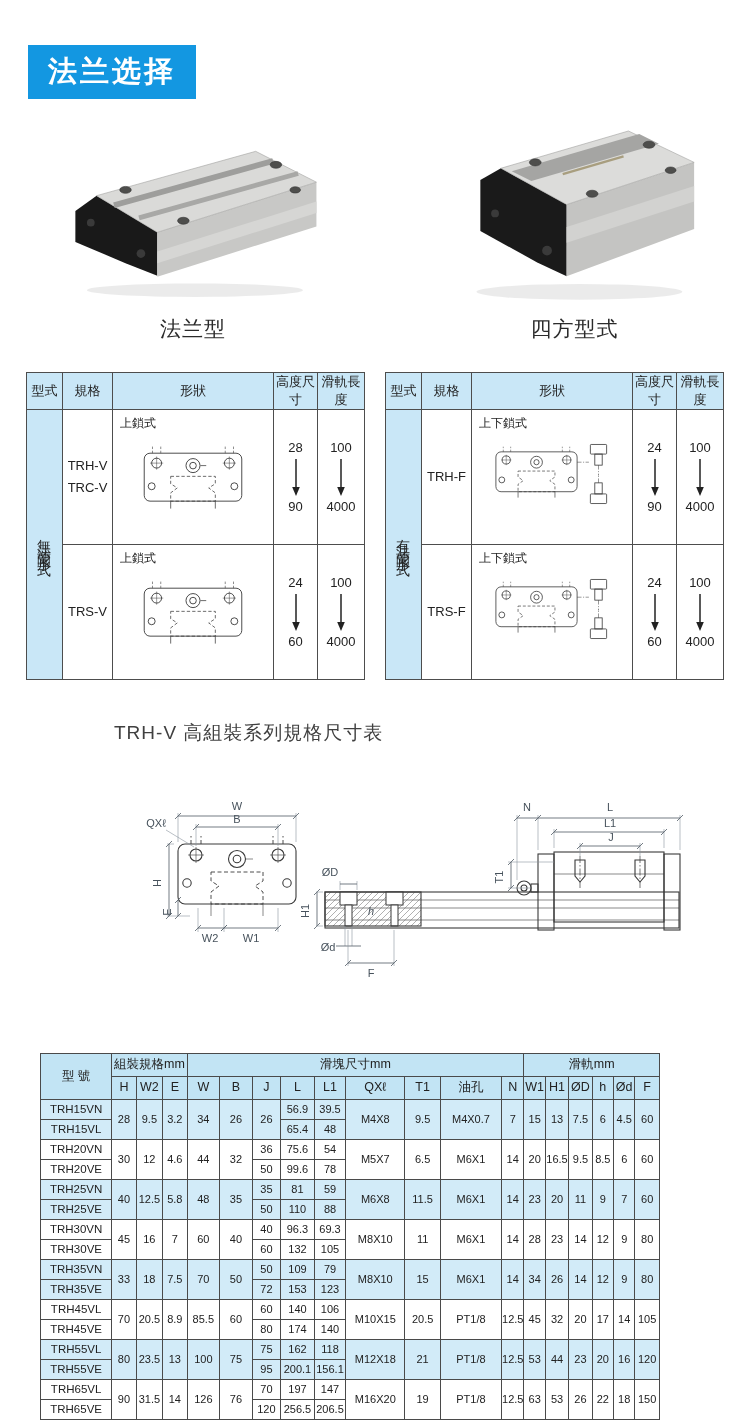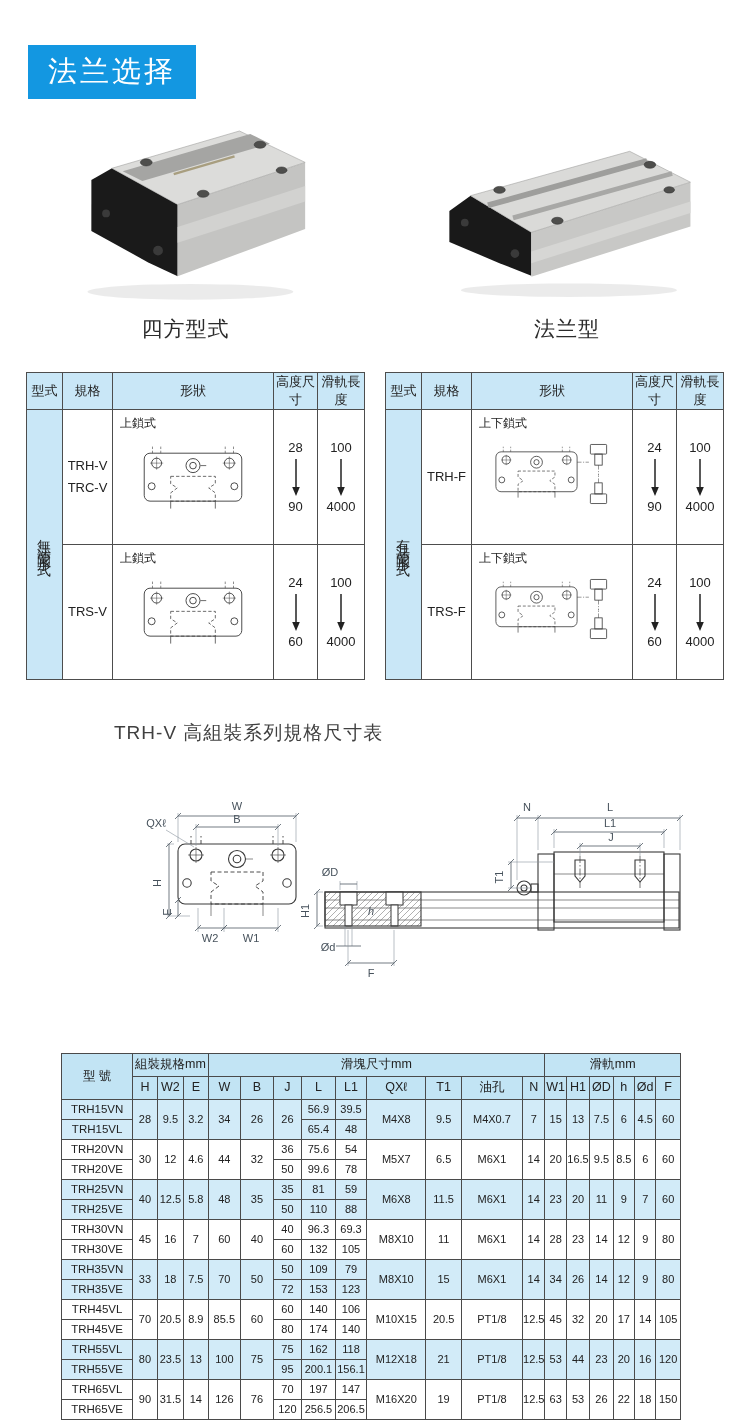--- a/index.html
+++ b/index.html
@@ -1,20 +1,20 @@
 <!DOCTYPE html>
 <html><head>
 <meta charset="utf-8">
 <style>
   *{box-sizing:border-box}
   html,body{margin:0;padding:0}
   body{width:750px;height:1426px;background:#fff;font-family:"Liberation Sans",sans-serif;color:#333;overflow:hidden}
 
   .badge{display:inline-block;margin:45px 0 0 28px;background:#1397e1;color:#fff;
-         font-size:29px;font-weight:normal;padding:7px 20px;letter-spacing:3px}
+         font-size:29px;font-weight:bold;padding:7px 20px;letter-spacing:3px}
 
   .products{display:flex;justify-content:space-between;align-items:flex-end;padding:12px 48px 0 58px}
   .product{text-align:center}
   .caption{font-size:21px;margin-top:8px;color:#2b2b2b;letter-spacing:1px}
 
   .type-tables{display:flex;justify-content:space-between;margin:29px 26px 0}
   table.type{border-collapse:collapse;table-layout:fixed;width:338px}
   table.type th,table.type td{border:1px solid #4d4d4d}
   table.type th{background:#c9e7f7;font-weight:normal;font-size:13px;height:27px;padding:0;color:#222}
   td.typecol{background:#c9e7f7;text-align:center}
@@ -33,72 +33,72 @@
   .diagram-svg text{font-size:11px;fill:#47525c;text-anchor:middle}
   .diagram-svg .draw{stroke:#3a3a3a;fill:none;stroke-width:1.1}
   .diagram-svg .thin{stroke-width:.6}
   .diagram-svg .dash{stroke-dasharray:4,2.5;stroke-width:.9}
   .diagram-svg .dashdot{stroke-dasharray:7,2,1.5,2;stroke-width:.7}
   .diagram-svg .dim{stroke:#5a646e;stroke-width:.85;fill:none}
   .diagram-svg .ext{stroke:#8a949e;stroke-width:.6;fill:none}
   .diagram-svg .hatch line{stroke:#6f6f6f;stroke-width:.55}
   .diagram-svg .slot{fill:#fff;stroke:#3a3a3a;stroke-width:1}
 
-  table.spec{border-collapse:collapse;table-layout:fixed;width:620px;margin:68px 0 0 61px}
+  table.spec{border-collapse:collapse;table-layout:fixed;width:620px;margin:68px 0 0 40px}
   table.spec th,table.spec td{border:1px solid #4a4a4a;text-align:center;padding:0;font-size:11px;
        height:20px;line-height:1.1;overflow:hidden;white-space:nowrap;color:#222}
   table.spec th{background:#c2e4f4;font-weight:normal;font-size:12.5px;height:23px}
   table.spec tr.hl td{background:#d2ebf8}
   table.spec td.model{font-size:11.5px}
 
   .footer{margin-top:36px;font-size:16px;color:#1f1f1f;letter-spacing:1px}
 </style>
 </head>
 <body>
 
 
 
 <div class="badge">法兰选择</div>
 
 <div class="products">
+  <div class="product">
+    <svg width="270" height="178" viewBox="0 0 280 182">
+      <ellipse cx="142" cy="170" rx="112" ry="7" fill="#000000" opacity="0.08"></ellipse>
+      <polygon points="18,88 40,72 103,110 103,155 70,142 18,120" fill="#191919"></polygon>
+      <polygon points="103,110 268,58 268,104 103,156" fill="#c8c8c6"></polygon>
+      <polygon points="103,130 268,78 268,90 103,142" fill="#d6d6d4"></polygon>
+      <polygon points="40,72 205,26 268,58 103,110" fill="#dadad8" stroke="#a0a09e" stroke-width="0.6"></polygon>
+      <path d="M58,82 L223,36" stroke="#9e9e9c" stroke-width="6" fill="none"></path>
+      <path d="M84,95 L249,49" stroke="#a8a8a6" stroke-width="5" fill="none"></path>
+      <ellipse cx="70" cy="66" rx="6" ry="3.6" fill="#4e4e4c" stroke="#333" stroke-width="0.6"></ellipse>
+      <ellipse cx="226" cy="40" rx="6" ry="3.6" fill="#4e4e4c" stroke="#333" stroke-width="0.6"></ellipse>
+      <ellipse cx="130" cy="98" rx="6" ry="3.6" fill="#4e4e4c" stroke="#333" stroke-width="0.6"></ellipse>
+      <ellipse cx="246" cy="66" rx="5.5" ry="3.3" fill="#4e4e4c" stroke="#333" stroke-width="0.6"></ellipse>
+      <circle cx="34" cy="100" r="4" fill="#3a3a3a"></circle>
+      <circle cx="86" cy="132" r="4.5" fill="#3a3a3a"></circle>
+    </svg>
+    <div class="caption">法兰型</div>
+  </div>
   <div class="product">
     <svg width="255" height="192" viewBox="0 0 260 195">
       <ellipse cx="135" cy="184" rx="105" ry="8" fill="#000000" opacity="0.08"></ellipse>
       <polygon points="34,70 55,58 122,95 122,168 92,154 34,122" fill="#1a1a1a"></polygon>
       <polygon points="122,95 252,52 252,120 122,168" fill="#c4c4c2"></polygon>
       <polygon points="122,118 252,76 252,92 122,134" fill="#d2d2d0"></polygon>
       <polygon points="55,58 185,20 252,52 122,95" fill="#dcdcda" stroke="#a0a09e" stroke-width="0.6"></polygon>
       <polygon points="66,61 196,23 216,33 86,71" fill="#a5a5a3"></polygon>
       <path d="M118,64 l62,-18" stroke="#7d6b35" stroke-width="2.4" opacity="0.55" fill="none"></path>
       <ellipse cx="90" cy="52" rx="6" ry="3.6" fill="#4e4e4c" stroke="#333" stroke-width="0.6"></ellipse>
       <ellipse cx="206" cy="34" rx="6" ry="3.6" fill="#4e4e4c" stroke="#333" stroke-width="0.6"></ellipse>
       <ellipse cx="148" cy="84" rx="6" ry="3.6" fill="#4e4e4c" stroke="#333" stroke-width="0.6"></ellipse>
       <ellipse cx="228" cy="60" rx="5.5" ry="3.3" fill="#4e4e4c" stroke="#333" stroke-width="0.6"></ellipse>
       <circle cx="49" cy="104" r="4" fill="#3a3a3a"></circle>
       <circle cx="102" cy="142" r="5" fill="#3a3a3a"></circle>
     </svg>
     <div class="caption">四方型式</div>
-  </div>
-  <div class="product">
-    <svg width="270" height="178" viewBox="0 0 280 182">
-      <ellipse cx="142" cy="170" rx="112" ry="7" fill="#000000" opacity="0.08"></ellipse>
-      <polygon points="18,88 40,72 103,110 103,155 70,142 18,120" fill="#191919"></polygon>
-      <polygon points="103,110 268,58 268,104 103,156" fill="#c8c8c6"></polygon>
-      <polygon points="103,130 268,78 268,90 103,142" fill="#d6d6d4"></polygon>
-      <polygon points="40,72 205,26 268,58 103,110" fill="#dadad8" stroke="#a0a09e" stroke-width="0.6"></polygon>
-      <path d="M58,82 L223,36" stroke="#9e9e9c" stroke-width="6" fill="none"></path>
-      <path d="M84,95 L249,49" stroke="#a8a8a6" stroke-width="5" fill="none"></path>
-      <ellipse cx="70" cy="66" rx="6" ry="3.6" fill="#4e4e4c" stroke="#333" stroke-width="0.6"></ellipse>
-      <ellipse cx="226" cy="40" rx="6" ry="3.6" fill="#4e4e4c" stroke="#333" stroke-width="0.6"></ellipse>
-      <ellipse cx="130" cy="98" rx="6" ry="3.6" fill="#4e4e4c" stroke="#333" stroke-width="0.6"></ellipse>
-      <ellipse cx="246" cy="66" rx="5.5" ry="3.3" fill="#4e4e4c" stroke="#333" stroke-width="0.6"></ellipse>
-      <circle cx="34" cy="100" r="4" fill="#3a3a3a"></circle>
-      <circle cx="86" cy="132" r="4.5" fill="#3a3a3a"></circle>
-    </svg>
-    <div class="caption">法兰型</div>
   </div>
 </div>
 
 <div class="type-tables">
   <table class="type">
       <colgroup>
         <col style="width: 36px;">
         <col style="width: 50px;">
         <col style="width: 161px;">
         <col style="width: 44px;">

